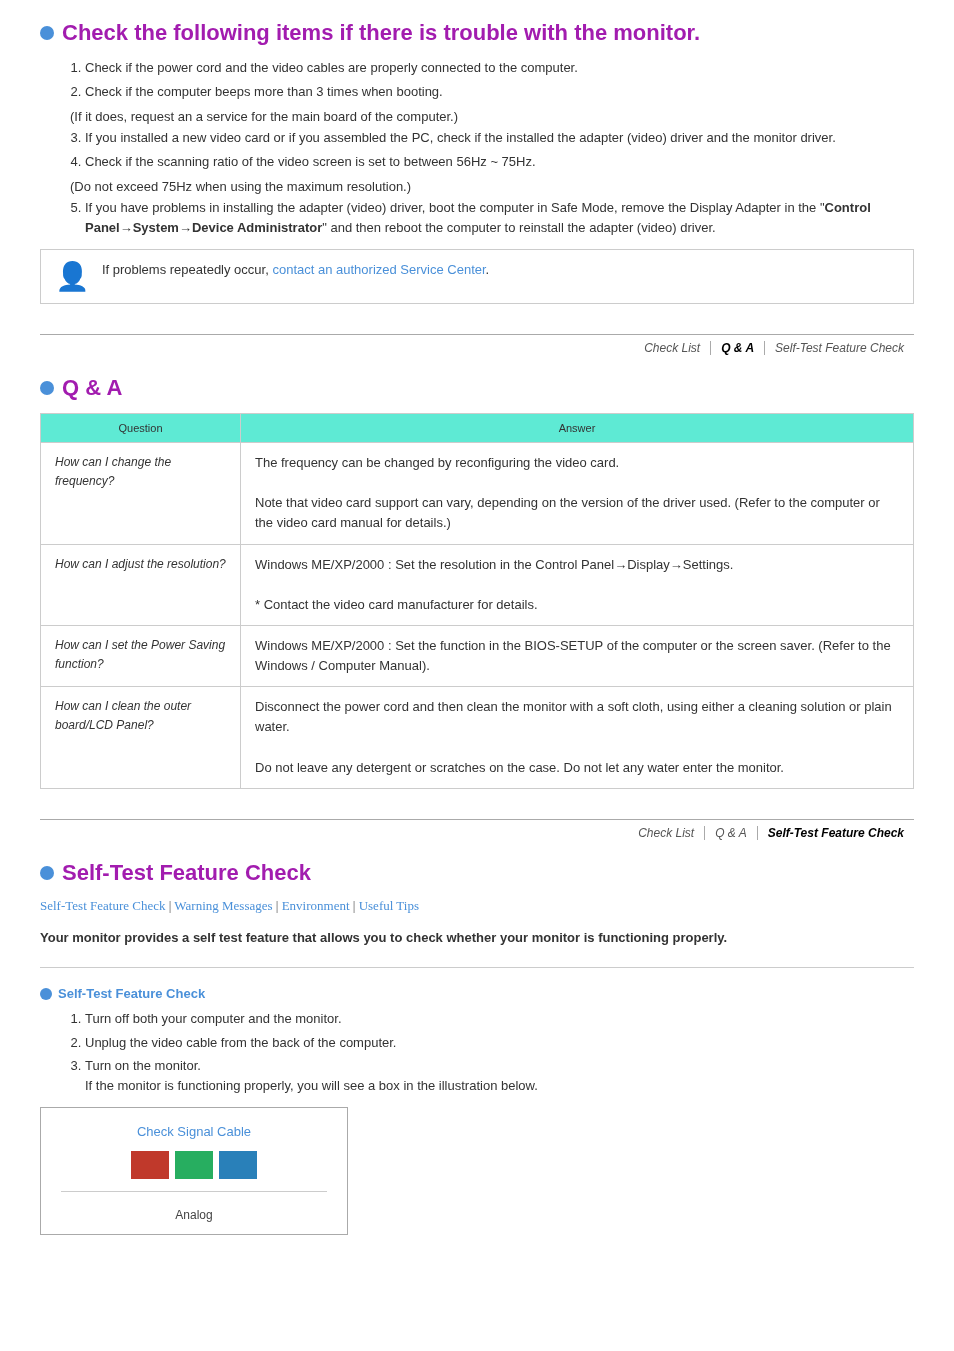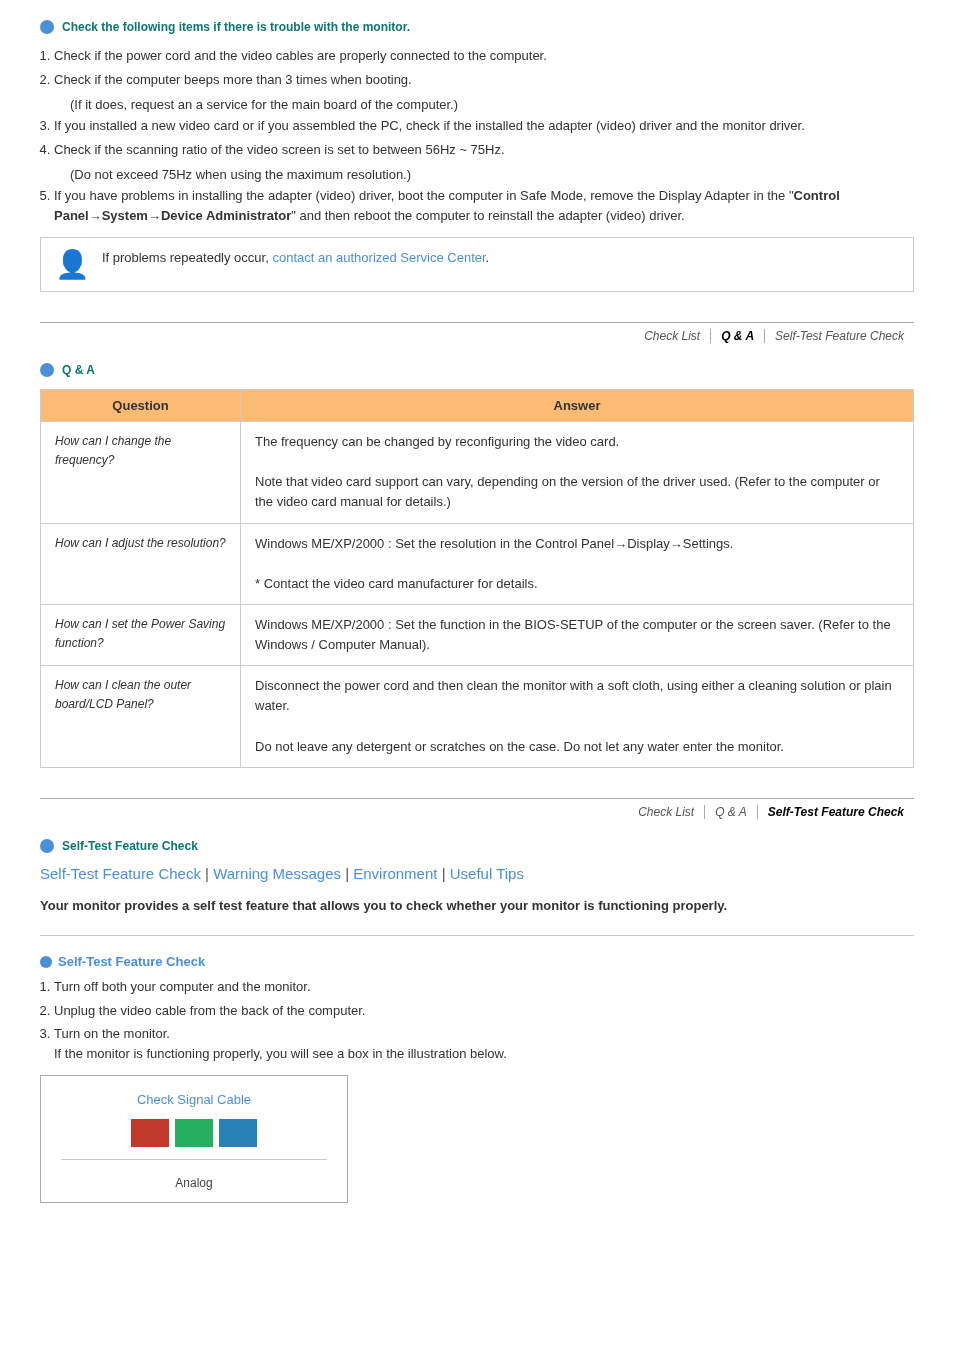--- a/index.html
+++ b/index.html
@@ -6,37 +6,37 @@
     body {
       font-family: Arial, sans-serif;
       font-size: 13px;
       color: #333;
       background: #fff;
       width: 954px;
       padding: 20px 40px;
     }
     .section { margin-bottom: 30px; }
     .section-title {
-      font-size: 12px;
+      font-size: 22px;
       font-weight: bold;
-      color: #0f766e;
+      color: #a21caf;
       display: flex;
       align-items: center;
       gap: 8px;
       margin-bottom: 12px;
     }
     .blue-dot {
       width: 14px;
       height: 14px;
       border-radius: 50%;
       background: #4a90d9;
       display: inline-block;
       flex-shrink: 0;
     }
-    ol { margin-left: 14px; margin-bottom: 8px; }
+    ol { margin-left: 45px; margin-bottom: 8px; }
     ol li { margin-bottom: 4px; line-height: 1.5; }
     .indent { margin-left: 30px; margin-bottom: 4px; }
     .note-box {
       display: flex;
       align-items: flex-start;
       gap: 12px;
       border: 1px solid #ccc;
       padding: 10px 14px;
       margin-top: 12px;
       margin-bottom: 8px;
@@ -67,26 +67,26 @@
     }
     .nav-link:last-child { border-right: none; }
     .nav-link.active { color: #000; font-weight: bold; }
     .qa-table {
       width: 100%;
       border-collapse: collapse;
       border: 1px solid #ccc;
       margin-top: 10px;
     }
     .qa-table th {
-      background: #fdba74;
+      background: #5eead4;
       border: 1px solid #ccc;
       padding: 8px 12px;
-      font-weight: bold;
+      font-weight: normal;
       text-align: center;
-      font-size: 13px;
+      font-size: 11px;
     }
     .qa-table td {
       border: 1px solid #ccc;
       padding: 10px 14px;
       vertical-align: top;
       line-height: 1.55;
     }
     .qa-table td:first-child {
       width: 200px;
       font-size: 12px;
@@ -102,21 +102,22 @@
     }
     .sub-blue-dot {
       width: 12px;
       height: 12px;
       border-radius: 50%;
       background: #4a90d9;
       display: inline-block;
     }
     .sub-links {
       margin-bottom: 14px;
-      font-size: 15px;
+      font-size: 13px;
+      font-family: Liberation Serif, serif;
     }
     .sub-links a { color: #4a90d9; text-decoration: none; }
     .sub-links span { color: #555; }
     .bold-intro {
       font-weight: bold;
       margin-bottom: 20px;
       line-height: 1.5;
     }
     .signal-box {
       border: 1px solid #aaa;

